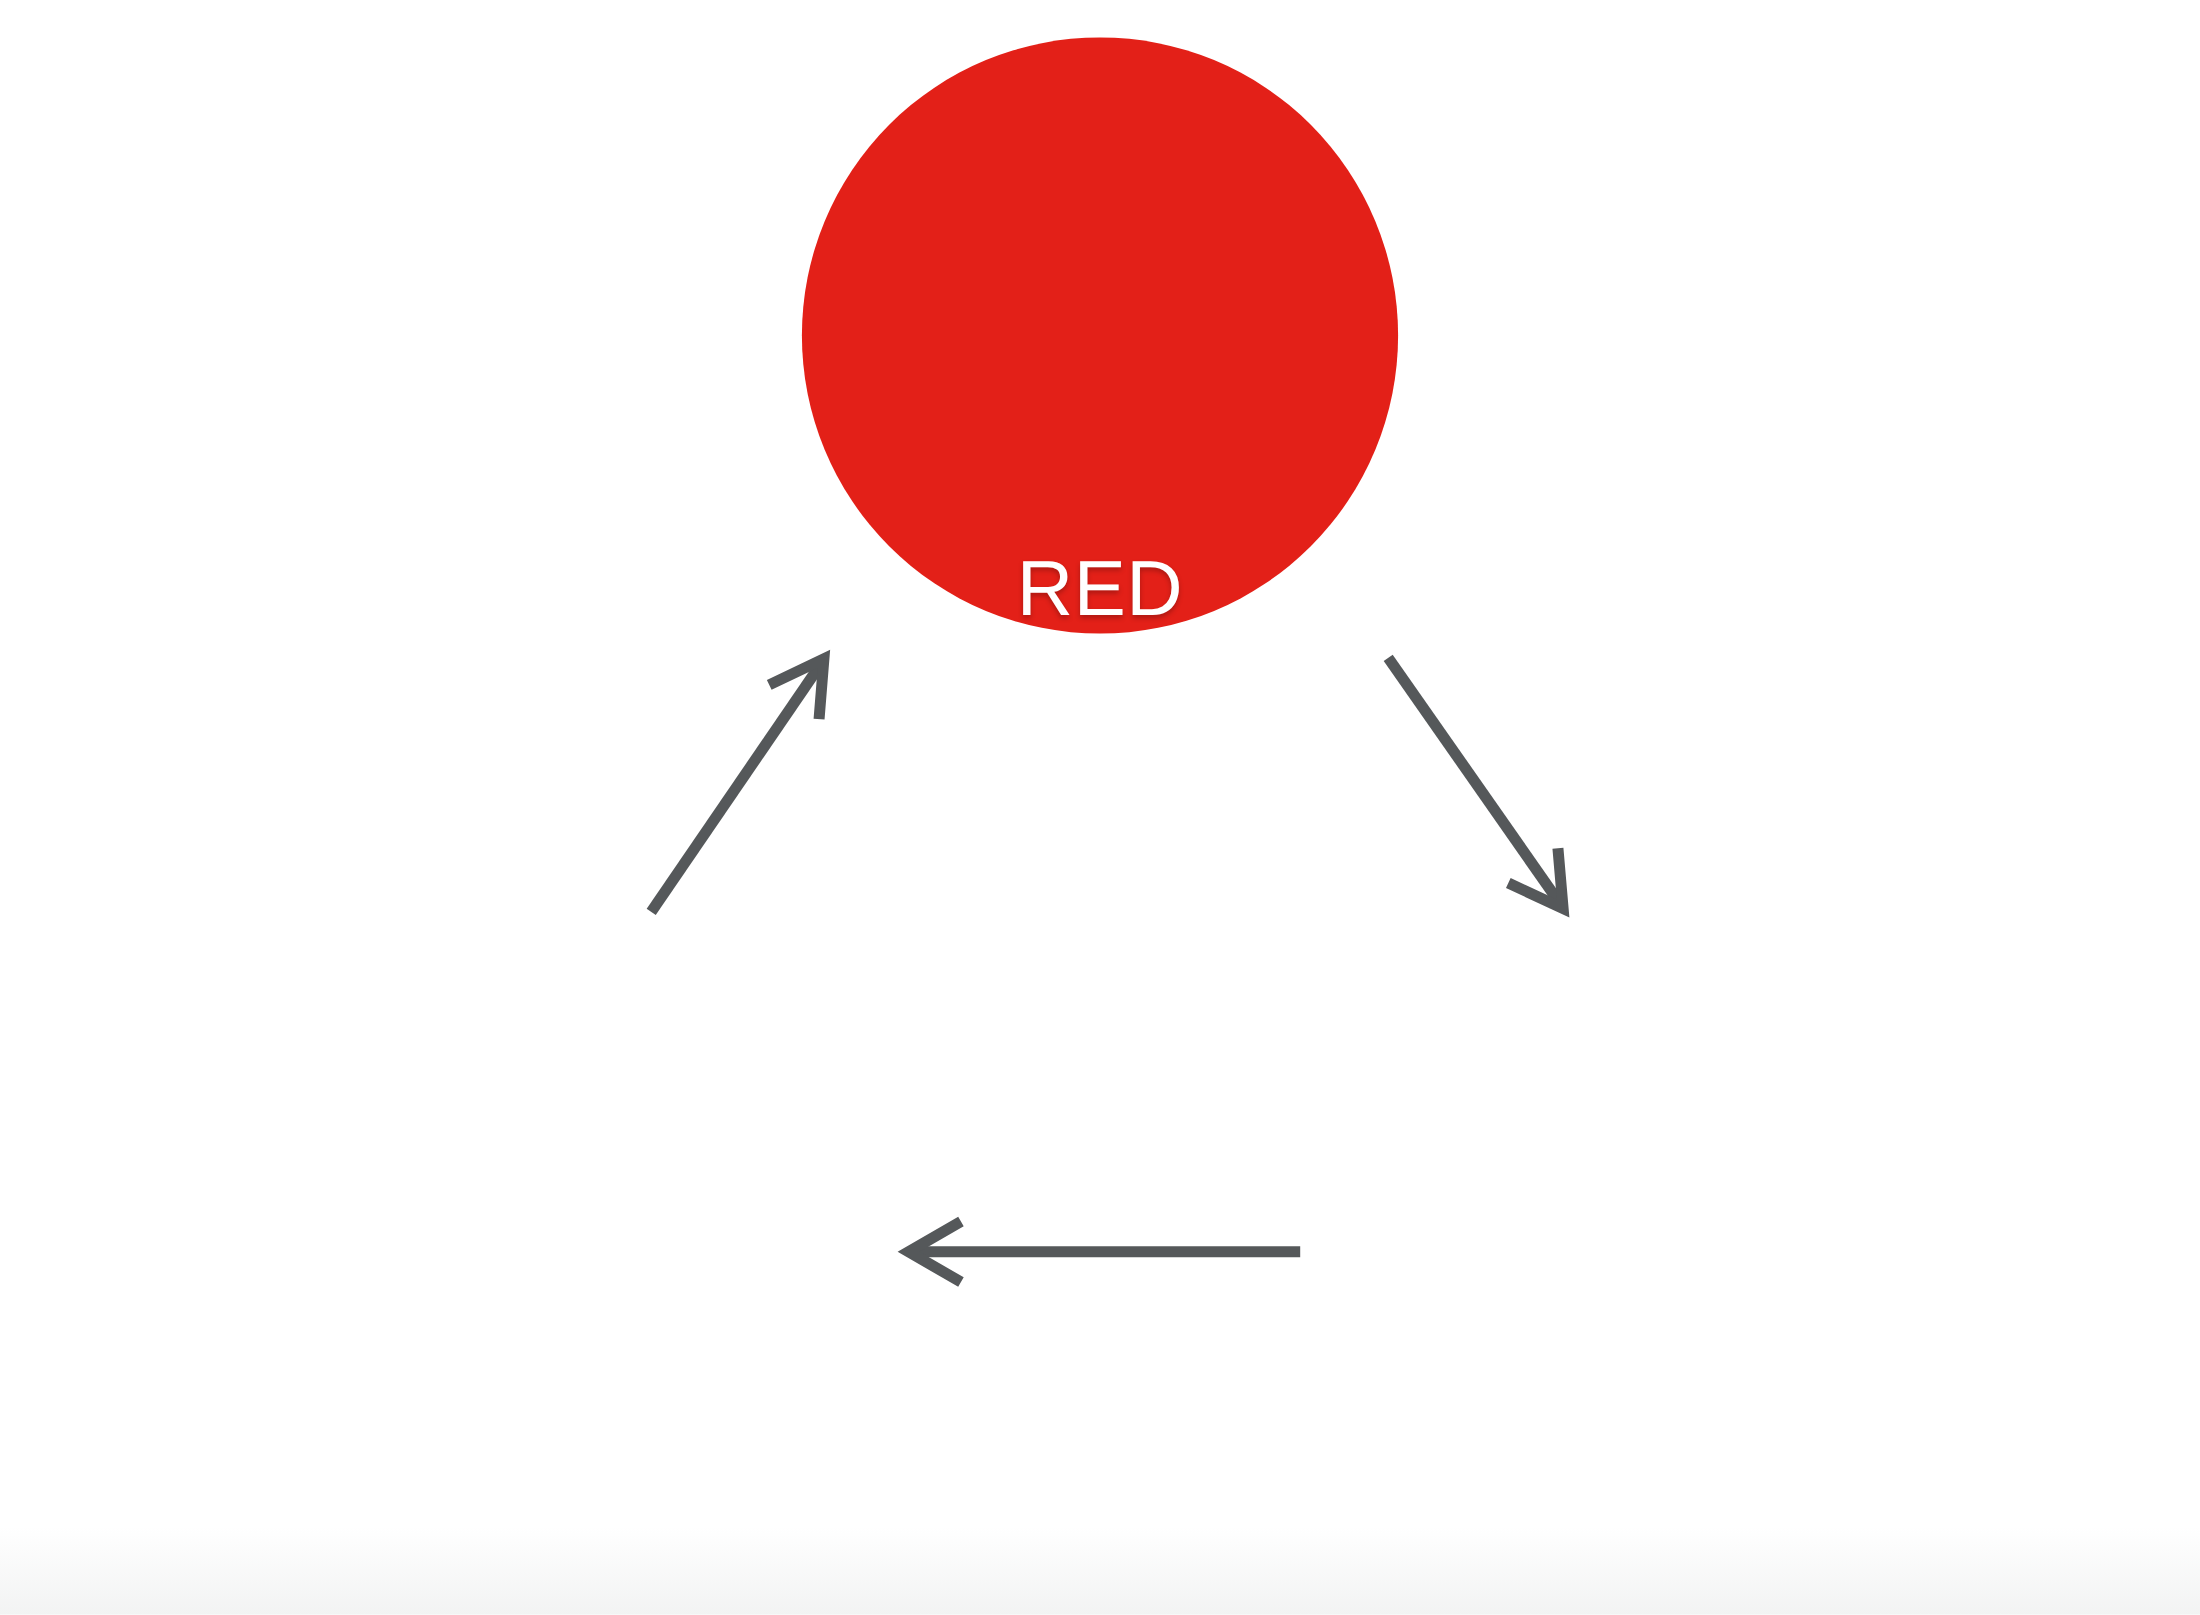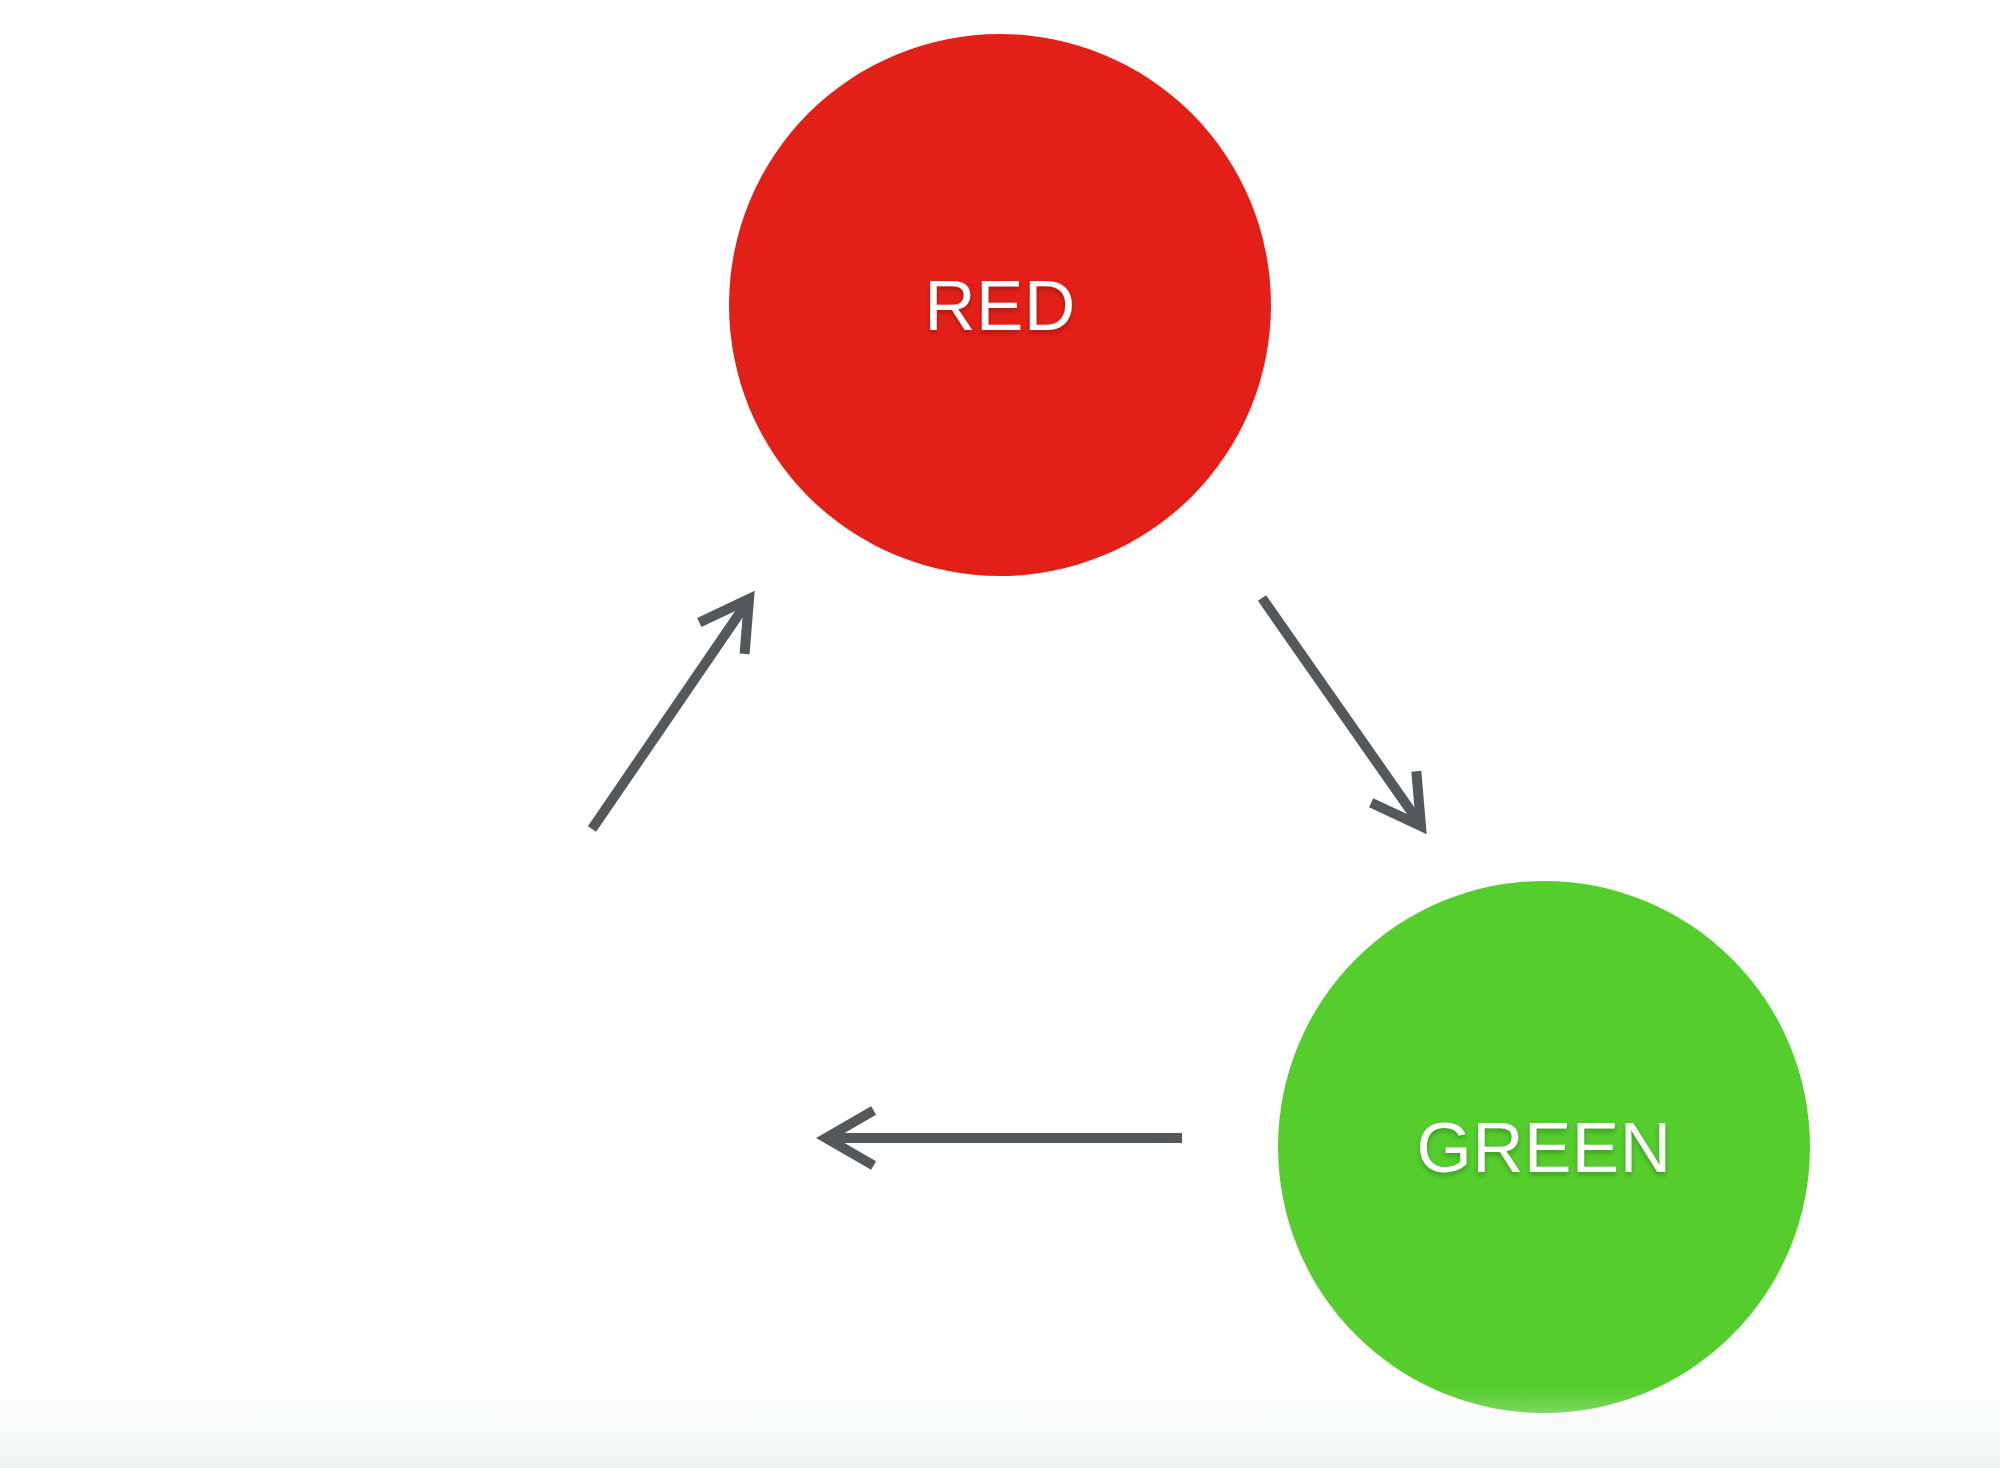--- a/index.html
+++ b/index.html
@@ -37,21 +37,21 @@
   .arrows-layer polyline {
     fill: none;
     stroke-width: 10px;
     stroke-linecap: butt;
     stroke-linejoin: miter;
   }
   .node {
     position: absolute;
     border-radius: 50%;
     display: flex;
-    align-items: center;
+    align-items: flex-end;
     justify-content: center;
   }
   .node-red      { left: 729px;  top: 34px;  width: 542px; height: 542px; }
   .node-refactor { left: 189px;  top: 881px; width: 532px; height: 532px; }
   .node-green    { left: 1278px; top: 881px; width: 532px; height: 532px; }
   .node-label {
     color: #ffffff;
     font-size: 71px;
     font-weight: 400;
     letter-spacing: 0.5px;
@@ -80,18 +80,15 @@
     <g stroke="#55585a">
       <line x1="1182" y1="1138" x2="829" y2="1138"></line>
       <polyline points="873.6,1110.5 826,1138 873.6,1165.5"></polyline>
     </g>
   </svg>
 
   <div class="node node-red" style="background-color: rgb(227, 32, 24);">
     <span class="node-label">RED</span>
   </div>
 
-  <div class="node node-green" style="background-color: rgb(84, 205, 45);">
-    <span class="node-label">GREEN</span>
-  </div>
 
 
 </div>
 
 </body></html>

